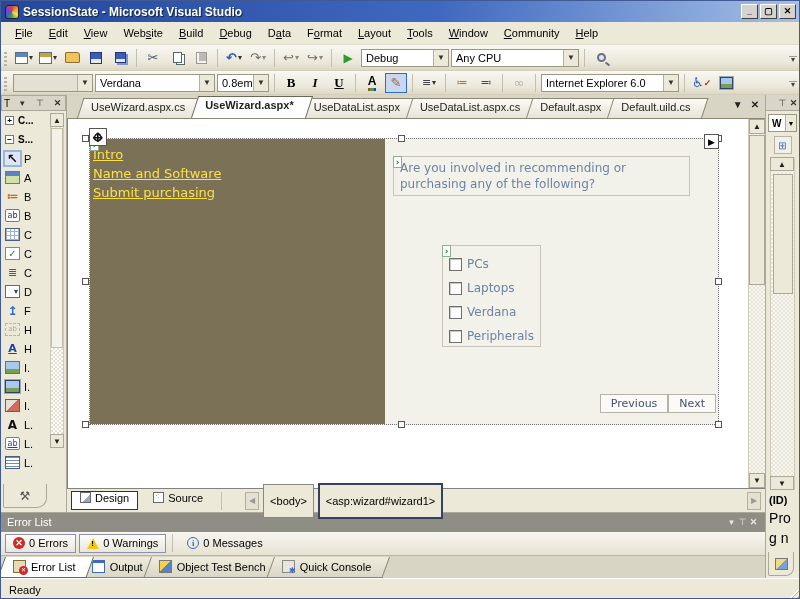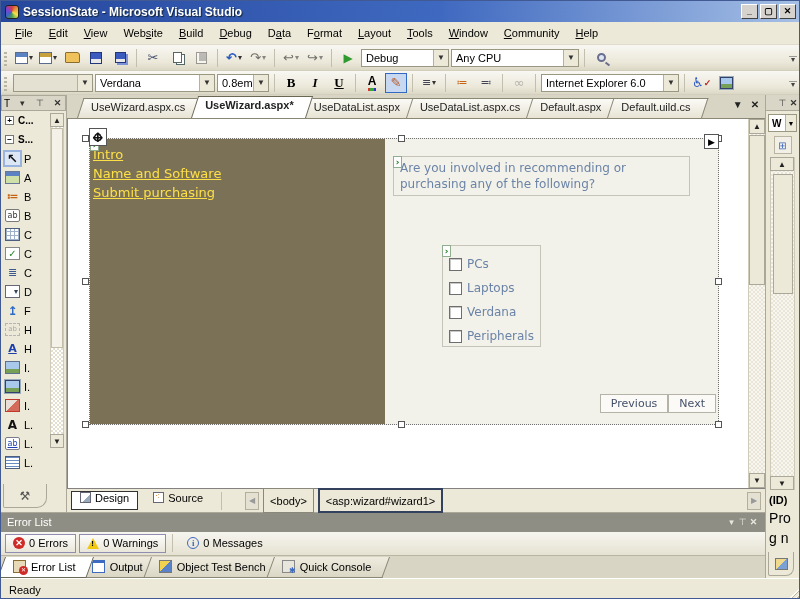--- a/index.html
+++ b/index.html
@@ -152,21 +152,21 @@
   .viewbar{height:24px;background:#ece9d8;border-top:1px solid #848280;display:flex;align-items:center;
      padding:0 4px;gap:6px;position:relative}
   .vb-btn{height:19px;display:inline-flex;gap:4px;padding:0 8px;border:1px solid transparent}
   .vb-btn.active{background:#fff;border:1px solid #333}
   .vb-ico{width:11px;height:11px;border:1px solid #667;background:linear-gradient(135deg,#fff 60%,#9ab 60%)}
   .vb-ico.src{background:#fff;position:relative}
   .vb-ico.src::before{content:"·:";font-size:7px;color:#c60;position:absolute;left:1px;top:-1px}
   .tagnav{display:flex;align-items:center;gap:4px;margin-left:14px}
   .tag-arrow{width:14px;height:18px;background:#e4e1d2;border:1px solid #b3af9c;color:#999;
      display:flex;align-items:center;justify-content:center;font-size:8px}
-  .tag{height:25px;display:inline-flex;align-items:center;padding:7px 6px;border:1px solid #8a887a;background:#ece9d8}
+  .tag{height:25px;display:inline-flex;align-items:center;padding:16px 6px;border:1px solid #8a887a;background:#ece9d8}
   .tag.selected{border:2px solid #33405e;font-weight:normal}
   .tag-arrow.right{position:absolute;right:4px}
   
   .errorpanel{height:66px;display:flex;flex-direction:column;background:#ece9d8;border-top:1px solid #aca899}
   .ep-head{height:19px;background:#8f8e84;color:#fff;display:flex;align-items:center;padding:0 6px;font-size:11px}
   .ep-head .hico{color:#e9e8e0}
   .ep-head .spacer{flex:1}
   .ep-toolbar{height:23px;display:flex;align-items:center;padding:2px 4px;gap:3px;
      background:linear-gradient(180deg,#f6f5ef,#e6e2d2)}
   .ep-btn{height:19px;display:inline-flex;align-items:center;gap:4px;padding:0 7px;

